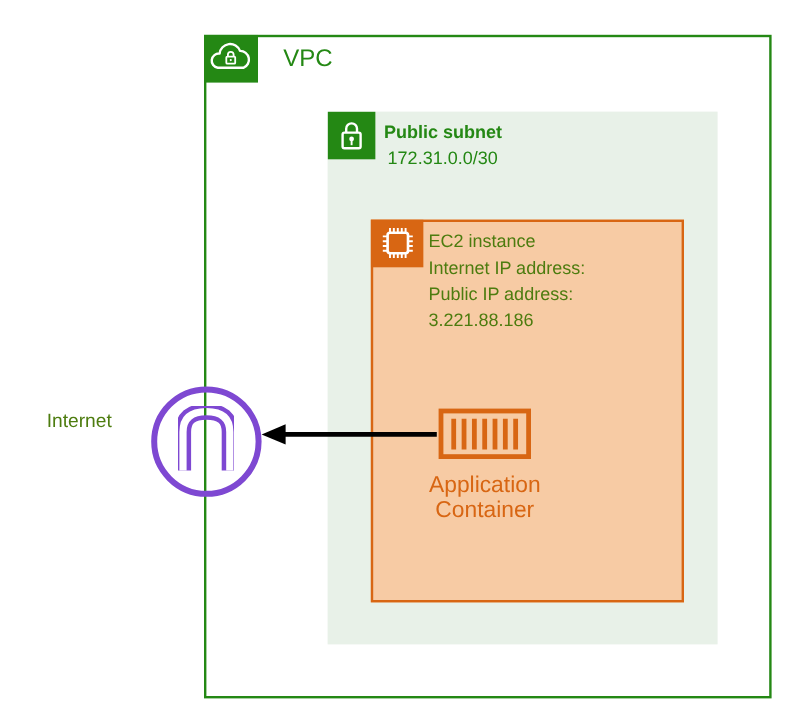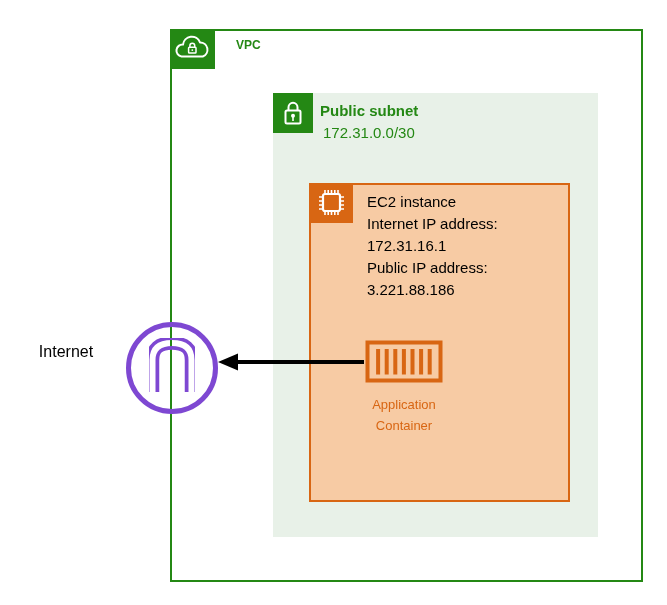--- a/index.html
+++ b/index.html
@@ -4,36 +4,36 @@
 <style>
   html,body{margin:0;padding:0;}
   body{
     width:667px;height:605px;position:relative;background:#ffffff;
     font-family:"Liberation Sans", sans-serif;overflow:hidden;
   }
   .abs{position:absolute;}
   
   .vpc-box{left:170px;top:29px;width:473px;height:553px;border:2px solid #248814;box-sizing:border-box;}
   .vpc-icon{left:170px;top:29px;width:45px;height:40px;}
-  .vpc-label{left:236px;top:38px;font-size:12px;font-weight:bold;color:#248814;}
+  .vpc-label{left:236px;top:38px;font-size:20px;font-weight:normal;color:#248814;}
   
   .subnet-box{left:273px;top:93px;width:325px;height:444px;background:#E8F1E8;}
   .subnet-icon{left:273px;top:93px;width:40px;height:40px;}
   .subnet-label{left:320px;top:99px;font-size:15px;font-weight:bold;color:#248814;line-height:23px;}
   .subnet-cidr{left:323px;top:121px;font-size:15px;color:#248814;line-height:23px;}
   
   .ec2-box{left:309px;top:183px;width:261px;height:319px;border:2px solid #D86613;background:#F7CBA4;box-sizing:border-box;}
   .ec2-icon{left:309px;top:183px;width:44px;height:40px;}
-  .ec2-text{left:367px;top:191px;width:195px;font-size:15px;color:#000000;line-height:22px;}
+  .ec2-text{left:357px;top:191px;width:195px;font-size:15px;color:#4d7c0f;line-height:22px;}
   
   .container-icon{left:365px;top:340px;width:78px;height:43px;}
-  .container-label{left:334px;top:394px;width:140px;text-align:center;font-size:13px;color:#D86613;line-height:21px;}
+  .container-label{left:334px;top:394px;width:140px;text-align:center;font-size:19px;color:#D86613;line-height:21px;}
   
   .gateway-icon{left:122px;top:318px;width:100px;height:100px;}
-  .gateway-label{left:16px;top:340px;width:100px;text-align:center;font-size:16px;color:#000000;line-height:23px;}
+  .gateway-label{left:16px;top:340px;width:100px;text-align:center;font-size:16px;color:#4d7c0f;line-height:23px;}
   
   .arrow{left:212px;top:348px;width:156px;height:28px;}
 </style>
 </head>
 <body>
 
 <div class="abs vpc-box"></div>
 
 <div class="abs subnet-box"></div>
 
@@ -68,21 +68,20 @@
     <rect x="14" y="11" width="17" height="17" rx="2" fill="none" stroke="#ffffff" stroke-width="2.2"></rect>
     <path d="M16 7 v4 M19.2 7 v4 M22.5 7 v4 M25.8 7 v4 M29 7 v4
              M16 28 v4 M19.2 28 v4 M22.5 28 v4 M25.8 28 v4 M29 28 v4
              M10 14 h4 M10 18 h4 M10 22 h4 M10 26 h4
              M31 14 h4 M31 18 h4 M31 22 h4 M31 26 h4" stroke="#ffffff" stroke-width="1.6" fill="none"></path>
   </svg>
 </div>
 <div class="abs ec2-text">
   <div>EC2 instance</div>
   <div>Internet IP address:</div>
-  <div>172.31.16.1</div>
   <div>Public IP address:</div>
   <div>3.221.88.186</div>
 </div>
 
 <div class="abs arrow">
   <svg width="156" height="28" viewBox="0 0 156 28">
     <line x1="24" y1="14" x2="152" y2="14" stroke="#000000" stroke-width="4"></line>
     <polygon points="6,14 26,5.5 26,22.5" fill="#000000"></polygon>
   </svg>
 </div>

